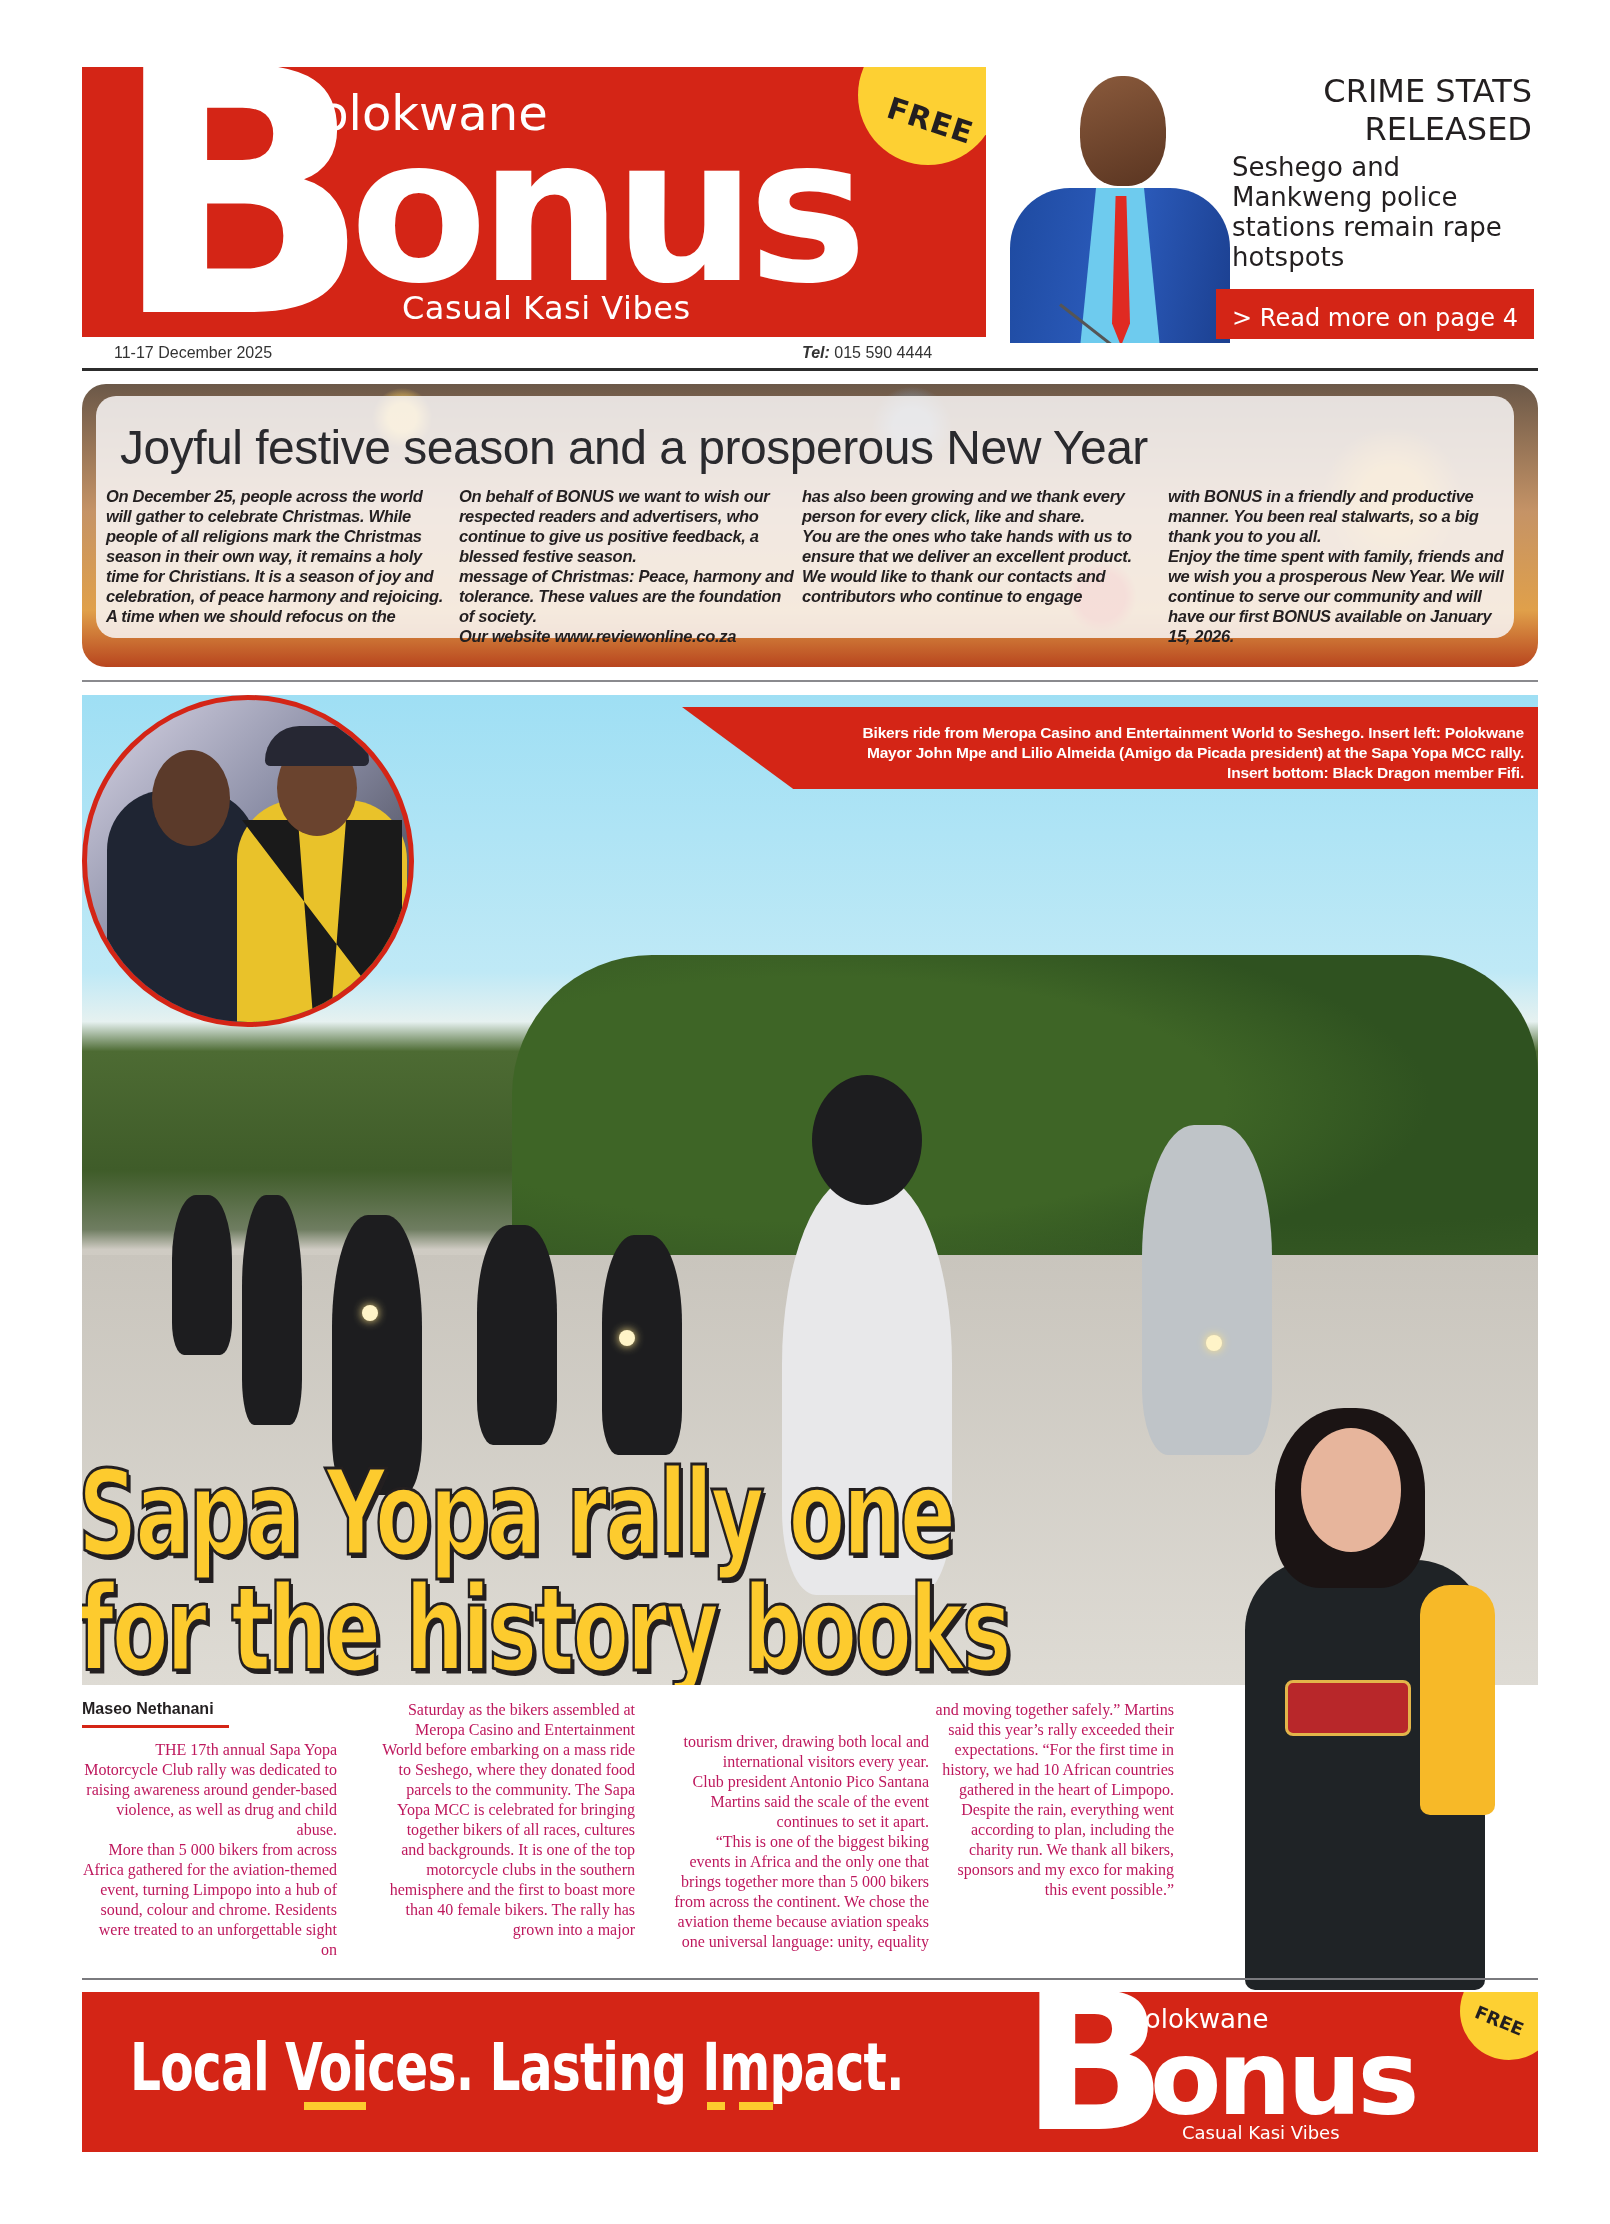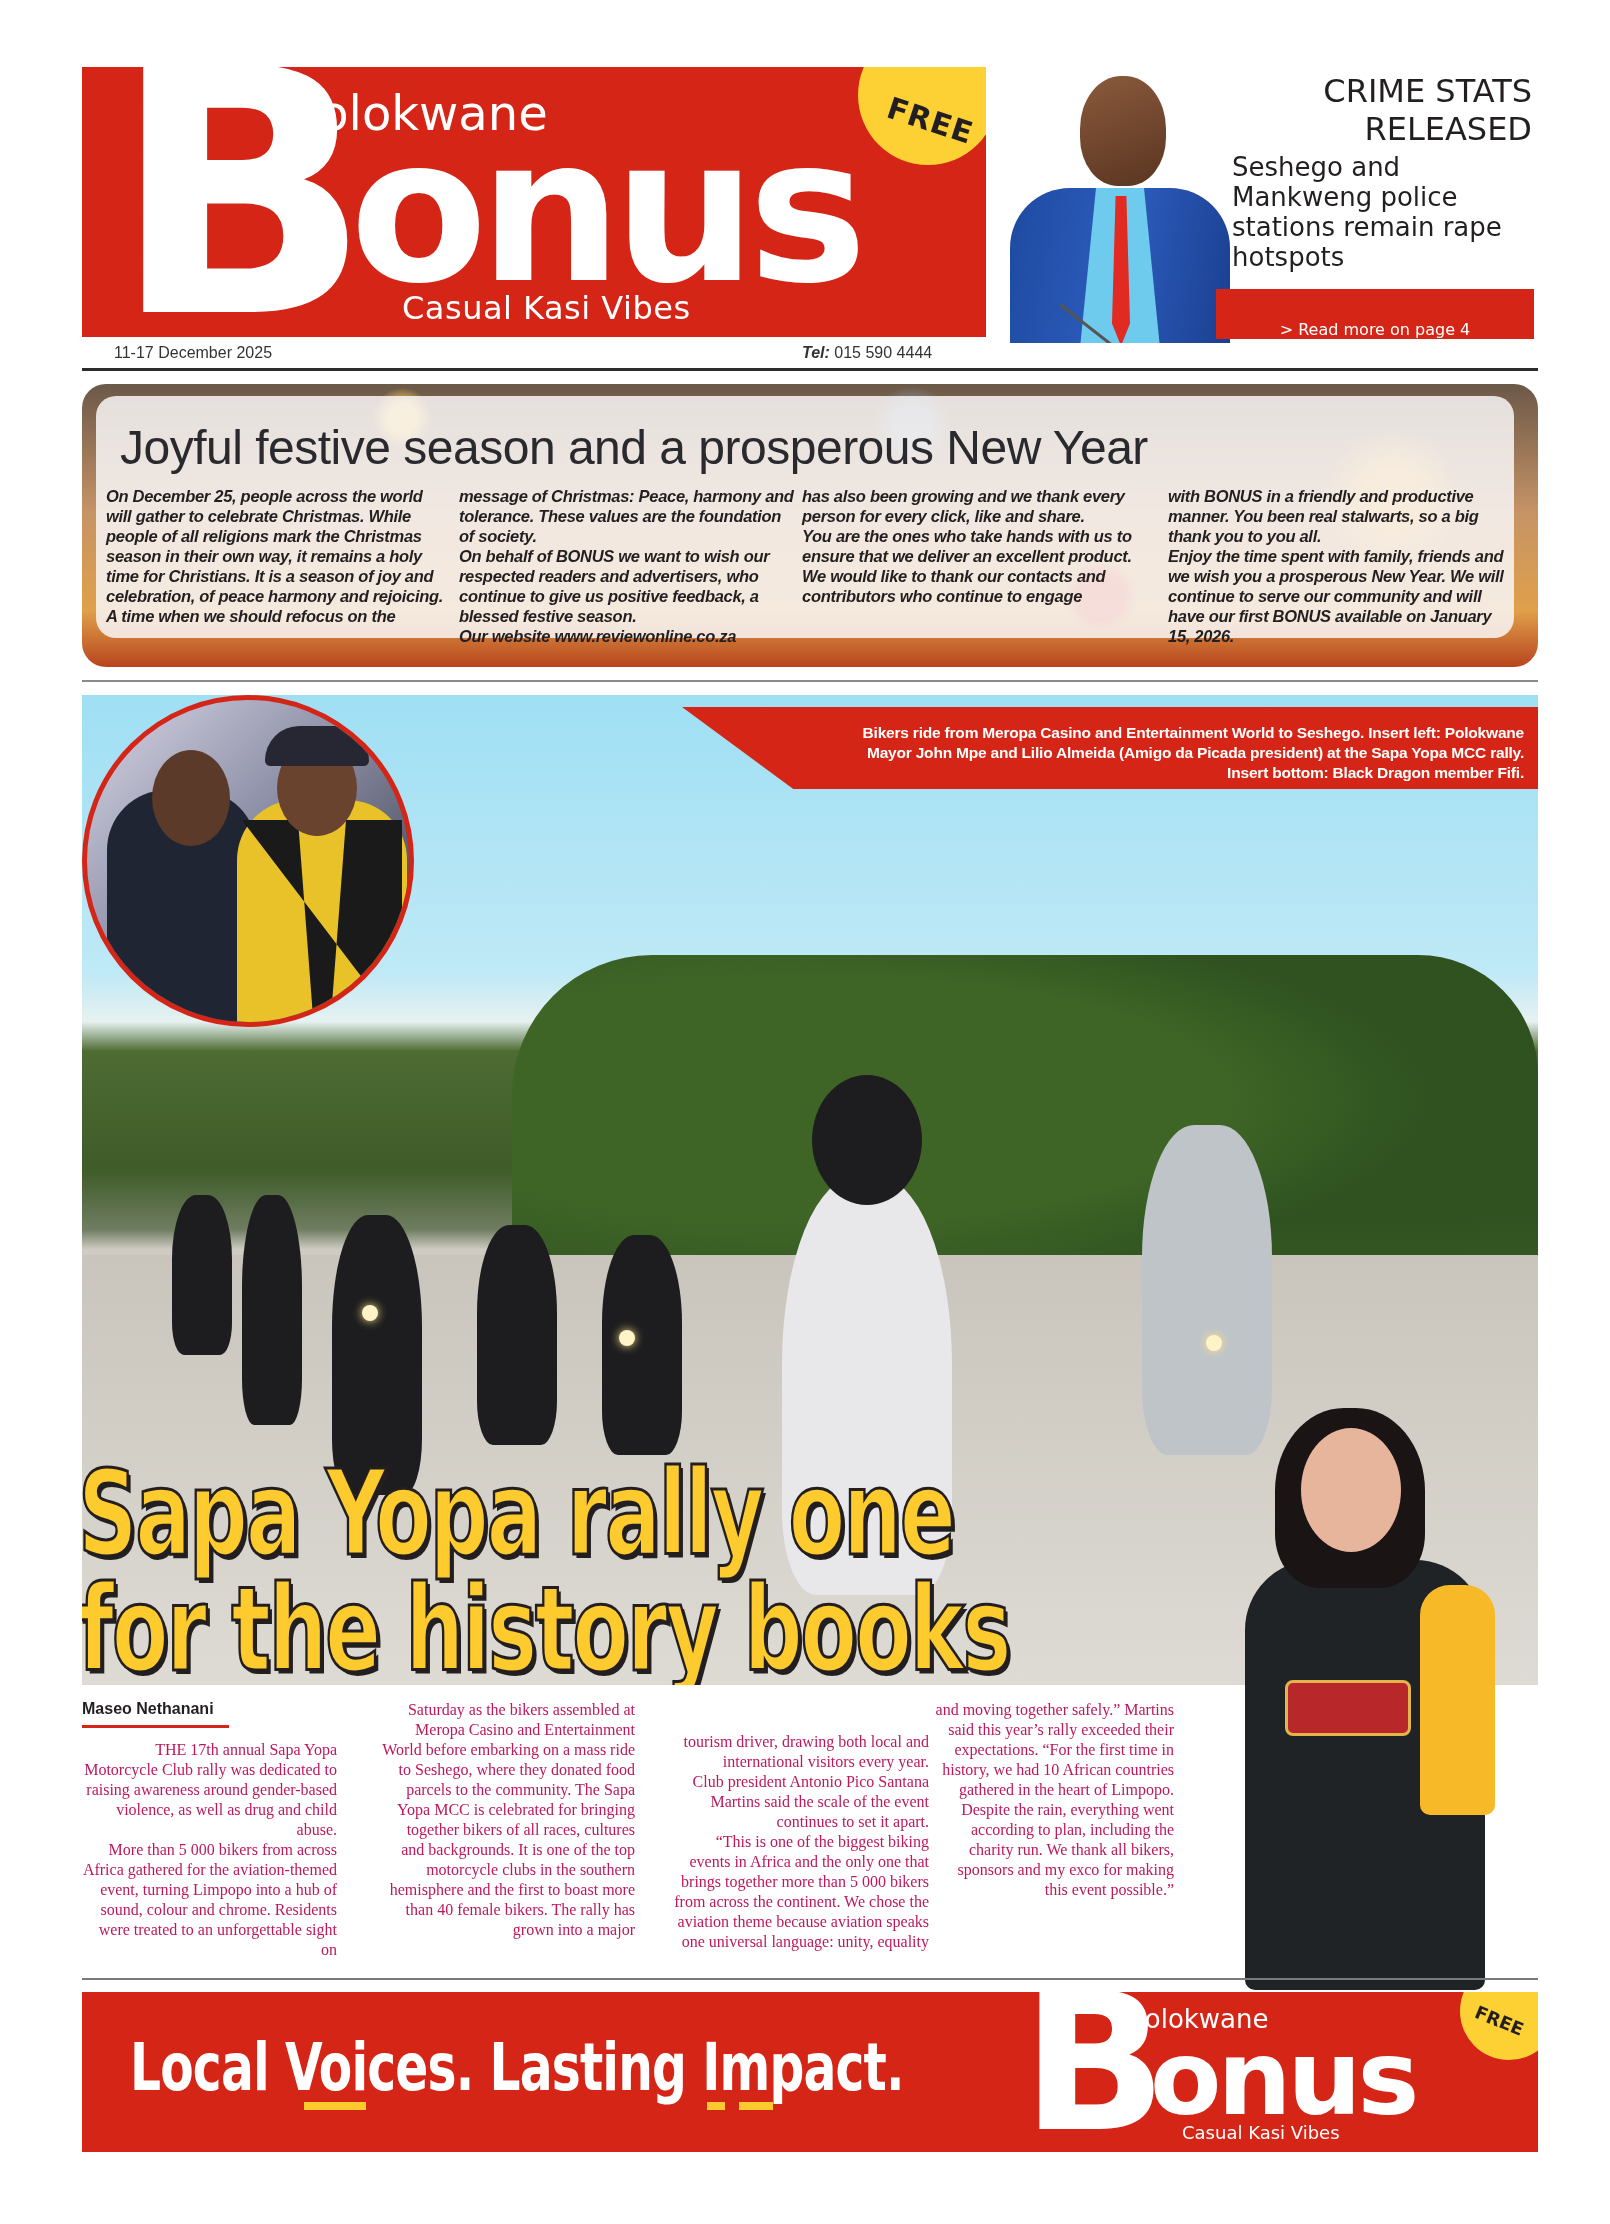--- a/index.html
+++ b/index.html
@@ -17,21 +17,21 @@
 
   
   .teaser-photo{left:1000px;top:68px;width:230px;height:275px;overflow:hidden;}
   .suit{left:10px;top:120px;width:220px;height:160px;background:linear-gradient(100deg,#1e4aa0,#2c5cbd 50%,#1b3f8f);border-radius:60px 60px 0 0;}
   .shirt{left:80px;top:120px;width:80px;height:160px;background:#6ecbee;clip-path:polygon(20% 0,80% 0,100% 100%,0 100%);}
   .tie{left:112px;top:128px;width:18px;height:150px;background:#e02a22;clip-path:polygon(20% 0,80% 0,100% 85%,50% 100%,0 85%);}
   .head{left:80px;top:8px;width:86px;height:110px;border-radius:48% 48% 44% 44%;background:linear-gradient(160deg,#8a5a3c,#5a3521);}
   .mic{left:60px;top:235px;width:90px;height:3px;background:#555;transform:rotate(38deg);transform-origin:left;}
   .teaser-title{right:78px;top:72px;text-align:right;font-family:"DejaVu Sans",sans-serif;font-weight:400;font-size:32px;line-height:38px;color:#231f20;width:330px;}
   .teaser-sub{right:78px;top:152px;text-align:left;font-family:"DejaVu Sans",sans-serif;font-size:26px;line-height:30px;color:#231f20;width:300px;}
-  .teaser-btn{left:1216px;top:289px;width:318px;height:50px;background:#d42516;color:#fff;font-family:"DejaVu Sans",sans-serif;font-size:16px;line-height:50px;text-align:center;border:none;padding:16px;cursor:pointer;}
+  .teaser-btn{left:1216px;top:289px;width:318px;height:50px;background:#d42516;color:#fff;font-family:"DejaVu Sans",sans-serif;font-size:24px;line-height:50px;text-align:center;border:none;padding:4px;cursor:pointer;}
 
   
   .dateline{left:82px;top:342px;width:1456px;height:28px;}
   .date{left:32px;top:2px;font-size:16px;color:#333;}
   .tel{left:720px;top:2px;font-size:16px;color:#333;}
   .tel b{font-weight:bold;font-style:italic;}
   .rule1{left:82px;top:368px;width:1456px;height:3px;background:#2c2c2c;}
 
   
   .festive{left:82px;top:384px;width:1456px;height:283px;border-radius:24px;overflow:hidden;
@@ -129,22 +129,22 @@
 <div class="abs rule1"></div>
 
 <div class="abs festive">
   <div class="abs festive-inner">
     <div class="abs festive-title">Joyful festive season and a prosperous New Year</div>
     <div class="abs festive-col" style="left:10px;">
       <p>On December 25, people across the world will gather to celebrate Christmas. While people of all religions mark the Christmas season in their own way, it remains a holy time for Christians. It is a season of joy and celebration, of peace harmony and rejoicing.</p>
       <p>A time when we should refocus on the</p>
     </div>
     <div class="abs festive-col" style="left:363px;">
+      <p>On behalf of BONUS we want to wish our respected readers and advertisers, who continue to give us positive feedback, a blessed festive season.</p>
       <p>message of Christmas: Peace, harmony and tolerance. These values are the foundation of society.</p>
-      <p>On behalf of BONUS we want to wish our respected readers and advertisers, who continue to give us positive feedback, a blessed festive season.</p>
       <p>Our website www.reviewonline.co.za</p>
     </div>
     <div class="abs festive-col" style="left:706px;">
       <p>has also been growing and we thank every person for every click, like and share.</p>
       <p>You are the ones who take hands with us to ensure that we deliver an excellent product.</p>
       <p>We would like to thank our contacts and contributors who continue to engage</p>
     </div>
     <div class="abs festive-col" style="left:1072px;">
       <p>with BONUS in a friendly and productive manner. You been real stalwarts, so a big thank you to you all.</p>
       <p>Enjoy the time spent with family, friends and we wish you a prosperous New Year. We will continue to serve our community and will have our first BONUS available on January 15, 2026.</p>

